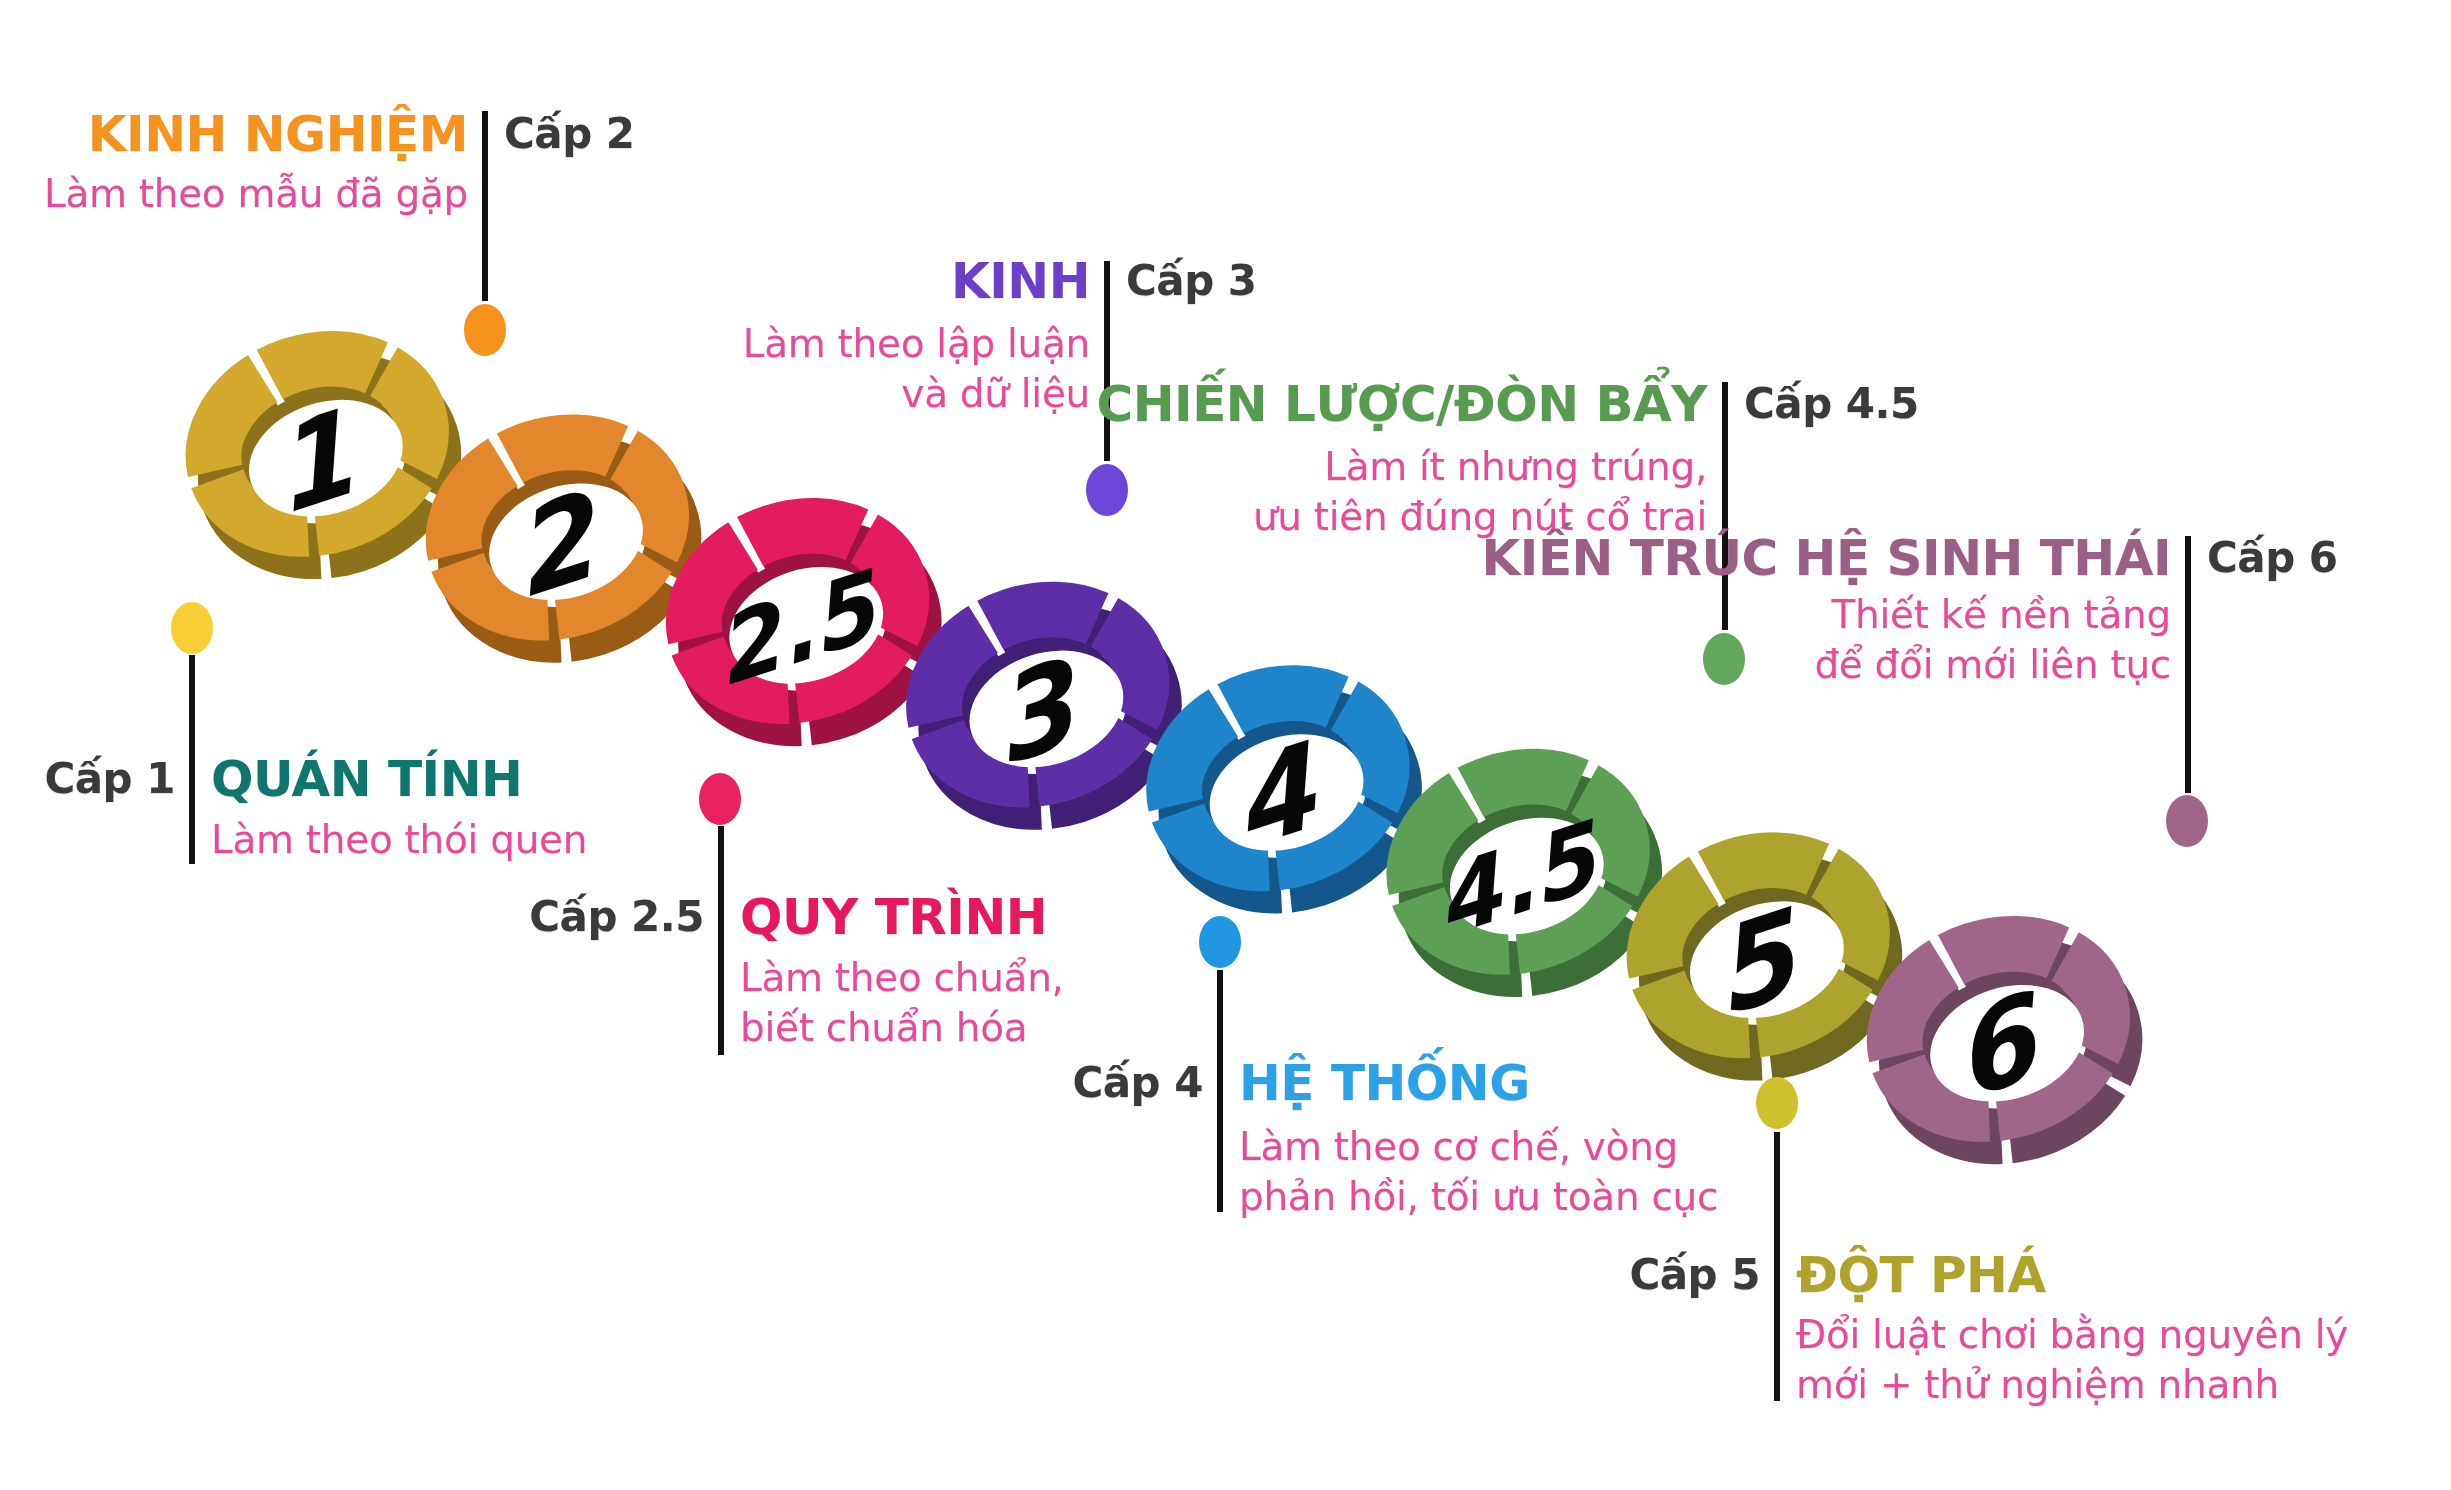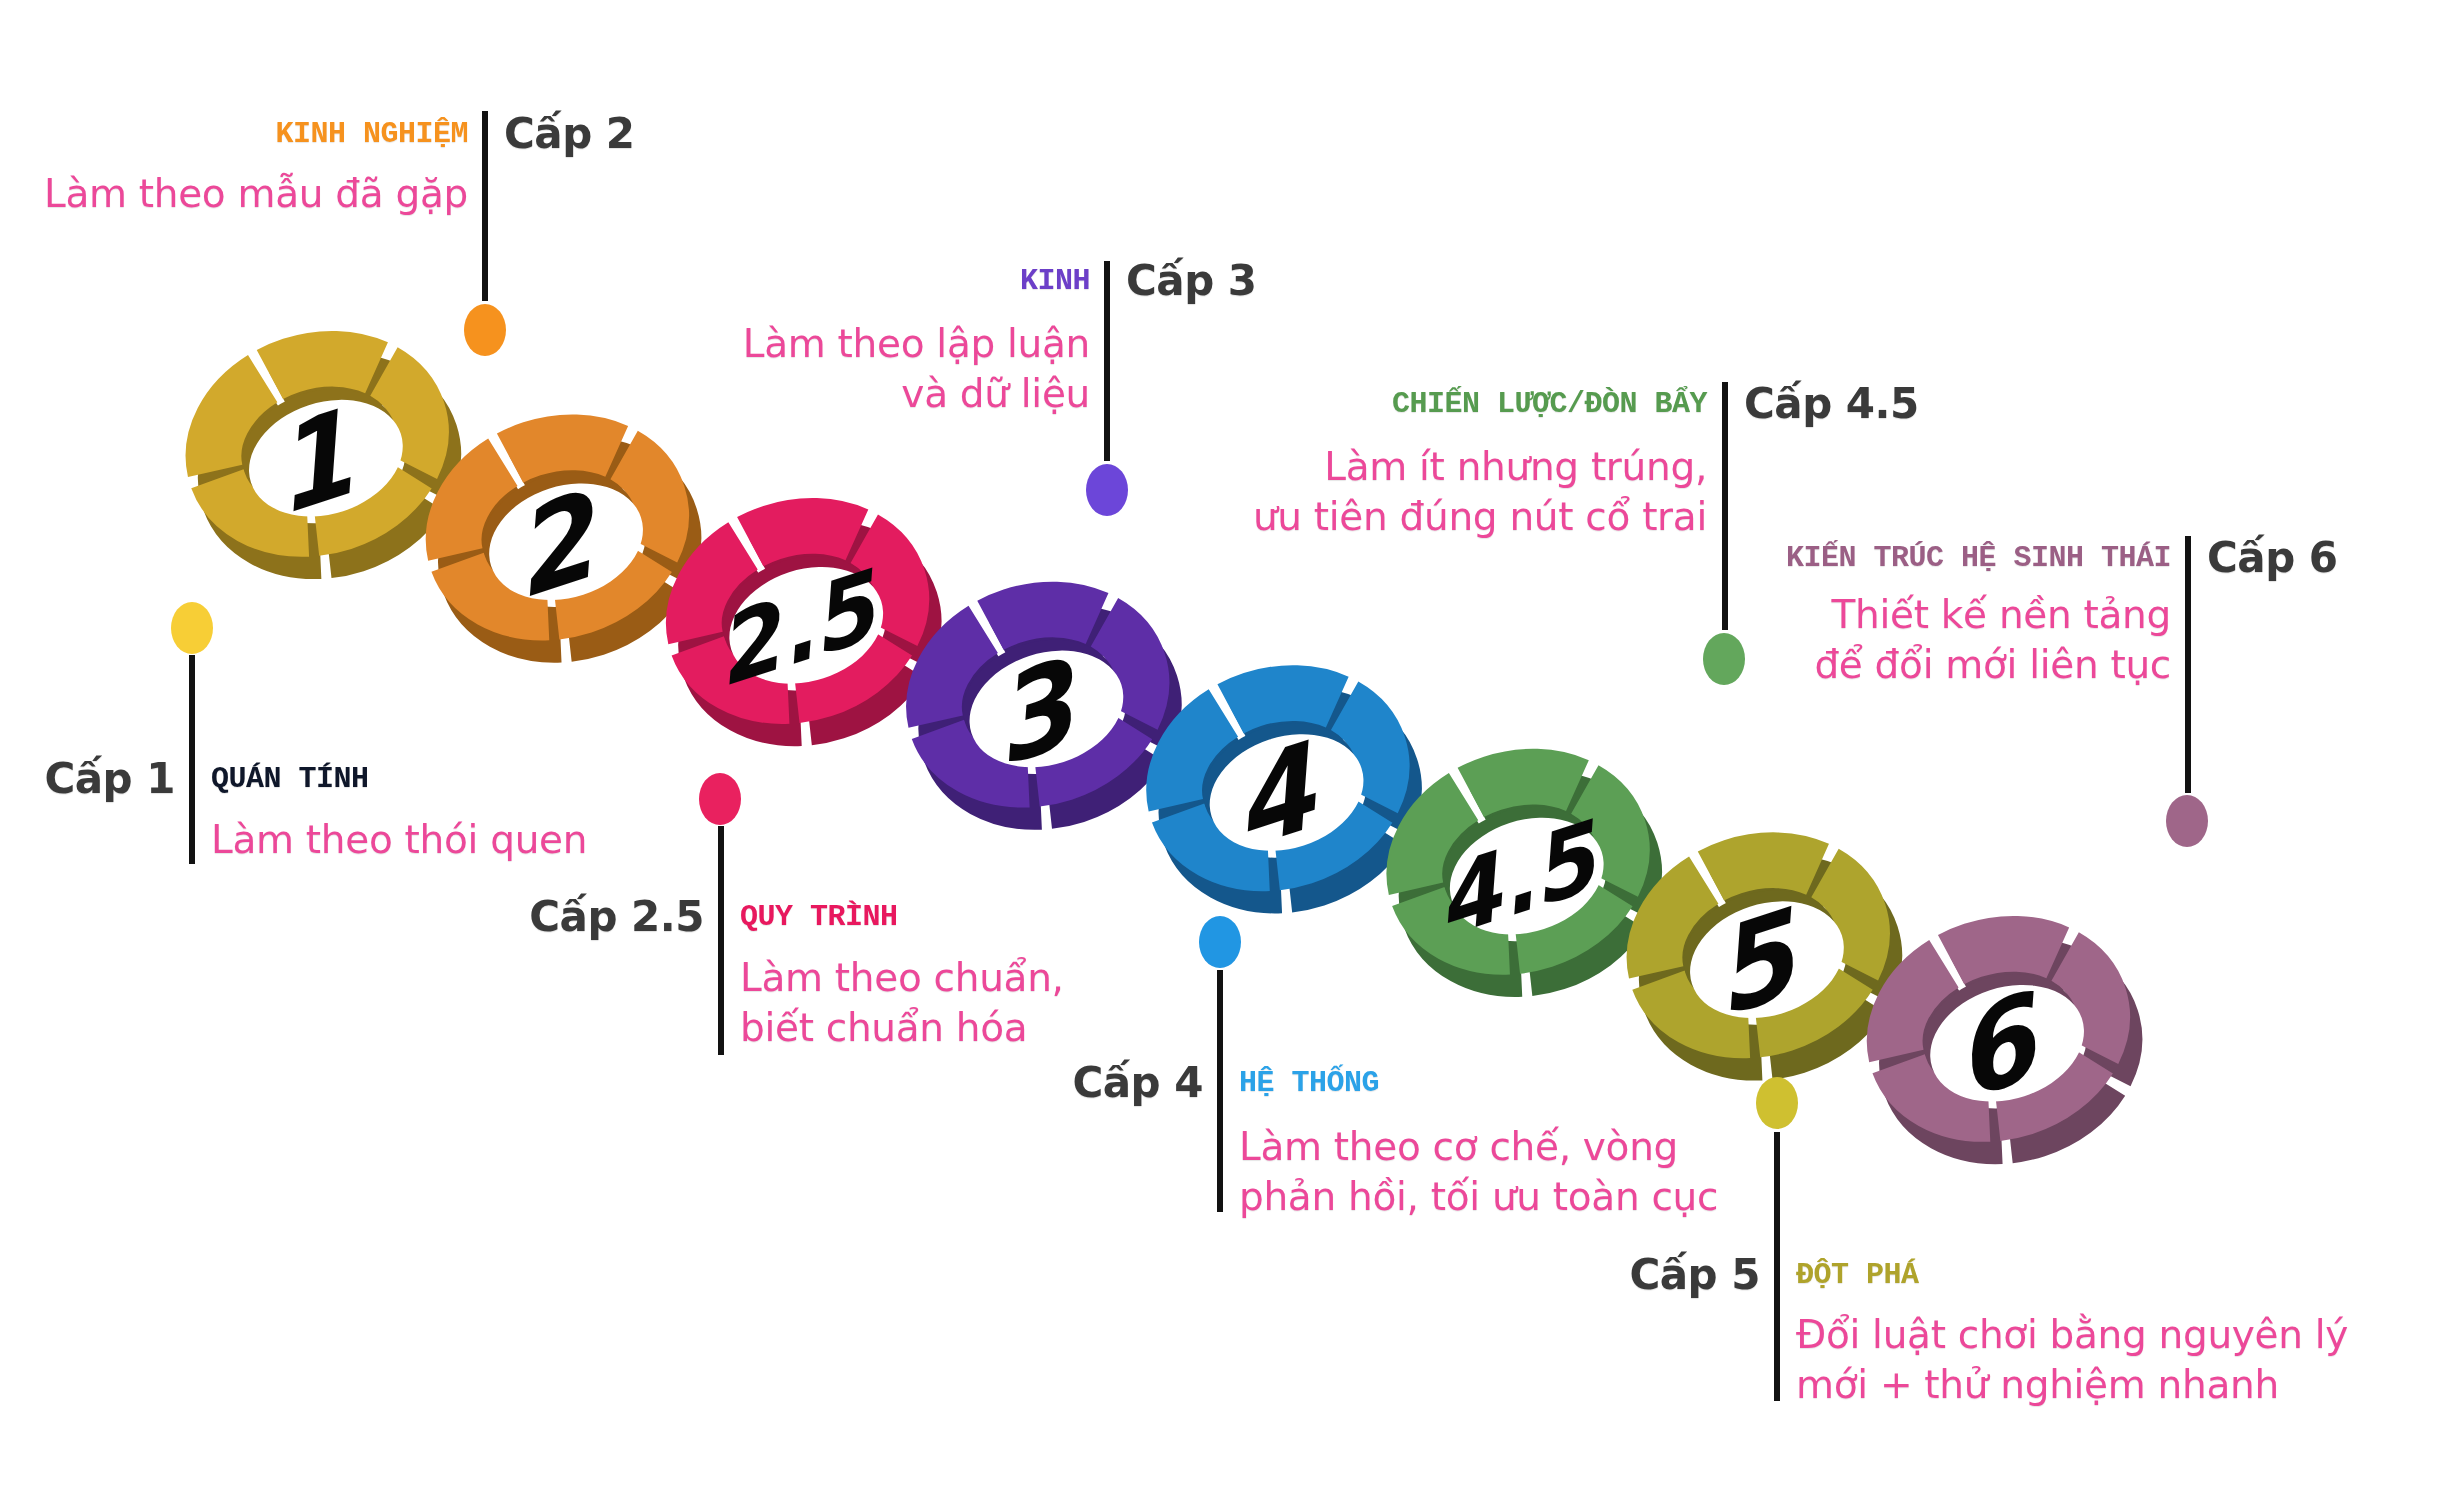--- a/index.html
+++ b/index.html
@@ -14,24 +14,23 @@
   .flag-line{position:absolute;width:5.8px;background:#121212;}
   .flag-dot{position:absolute;width:42px;height:52px;border-radius:50%;}
   .cap-label{
     position:absolute;white-space:nowrap;
     font-size:42px;font-weight:bold;color:#3a3a3a;
     letter-spacing:-0.5px;line-height:48px;
     text-shadow:0 1px 1px rgba(0,0,0,0.12);
   }
   .level-title{
     position:absolute;white-space:nowrap;
-    font-size:30px;font-weight:bold;
+    font-size:50px;font-weight:bold;
     letter-spacing:-0.5px;line-height:48px;
     text-shadow:0 1px 1px rgba(0,0,0,0.10);
-    font-family:Liberation Mono, monospace;
   }
   .level-desc{
     position:absolute;white-space:nowrap;
     font-size:39px;font-weight:normal;color:#ec4899;
     letter-spacing:-0.3px;line-height:50px;
     text-shadow:0 1px 1px rgba(0,0,0,0.10);
   }
   .ring-number{
     font-family:"DejaVu Sans","Liberation Sans",sans-serif;
     font-style:italic;font-weight:bold;fill:#070707;
@@ -95,21 +94,21 @@
         <ellipse cx="0" cy="0" rx="110" ry="86" stroke="#6D455F" transform="translate(5,26)" pathLength="100" stroke-dasharray="18.6 1.4" stroke-dashoffset="9" fill="none" stroke-width="58"></ellipse>
         <ellipse cx="0" cy="0" rx="110" ry="86" stroke="#9F6689" pathLength="100" stroke-dasharray="18.6 1.4" stroke-dashoffset="9" fill="none" stroke-width="58"></ellipse>
         <ellipse cx="1" cy="5" rx="82" ry="59" fill="#6D455F"></ellipse>
         <ellipse cx="4" cy="17" rx="82" ry="58" fill="#ffffff"></ellipse>
         <text x="4" y="59" text-anchor="middle" font-size="120" class="ring-number" transform="skewX(-12)">6</text>
       </g>
     </svg>
     <div class="flag-line" style="left: 189px; top: 655px; height: 209px;"></div>
     <div class="flag-dot" style="left: 171px; top: 602px; background: rgb(247, 206, 54);"></div>
     <div class="cap-label" style="right: 2277px; top: 755px; text-align: right;">Cấp 1</div>
-    <div class="level-title" style="left: 211px; top: 755px; color: #0f172a;">QUÁN TÍNH</div>
+    <div class="level-title" style="left: 211px; top: 755px; color: #0f766e;">QUÁN TÍNH</div>
     <div class="level-desc" style="top: 815px; left: 211px;">Làm theo thói quen</div>
     <div class="flag-line" style="left: 482px; top: 111px; height: 190px;"></div>
     <div class="flag-dot" style="left: 464px; top: 304px; background: rgb(246, 146, 30);"></div>
     <div class="level-title" style="right: 1984px; top: 110px; color: rgb(246, 146, 30); text-align: right;">KINH NGHIỆM</div>
     <div class="cap-label" style="left: 504px; top: 110px;">Cấp 2</div>
     <div class="level-desc" style="top: 169px; right: 1984px; text-align: right;">Làm theo mẫu đã gặp</div>
     <div class="flag-line" style="left: 718px; top: 826px; height: 229px;"></div>
     <div class="flag-dot" style="left: 699px; top: 773px; background: rgb(233, 33, 95);"></div>
     <div class="cap-label" style="right: 1748px; top: 893px; text-align: right;">Cấp 2.5</div>
     <div class="level-title" style="left: 740px; top: 893px; color: rgb(232, 24, 94);">QUY TRÌNH</div>

